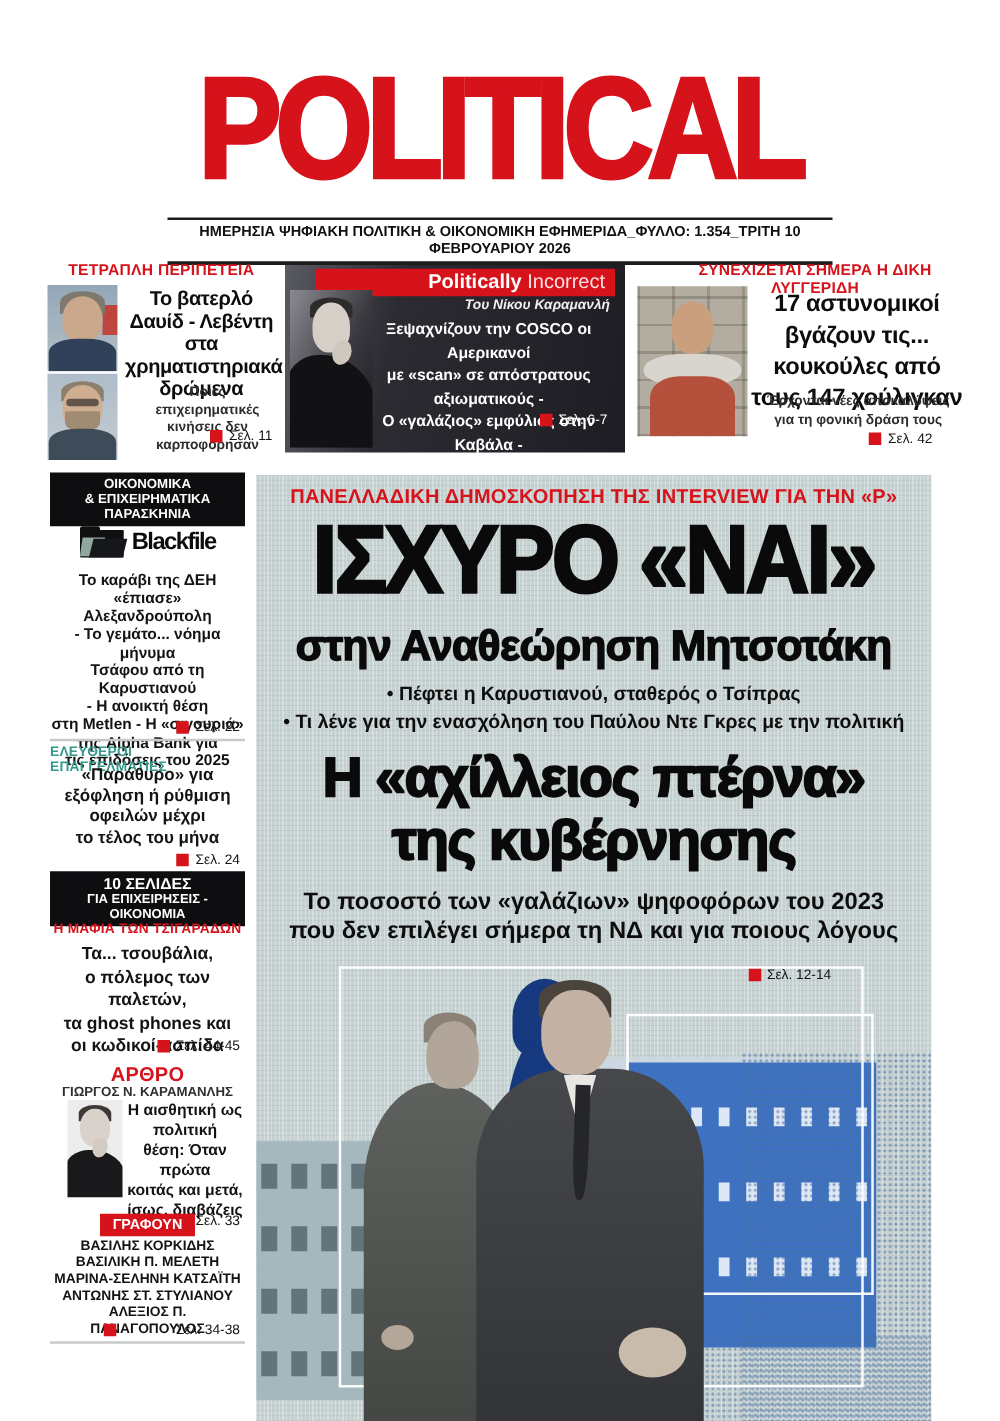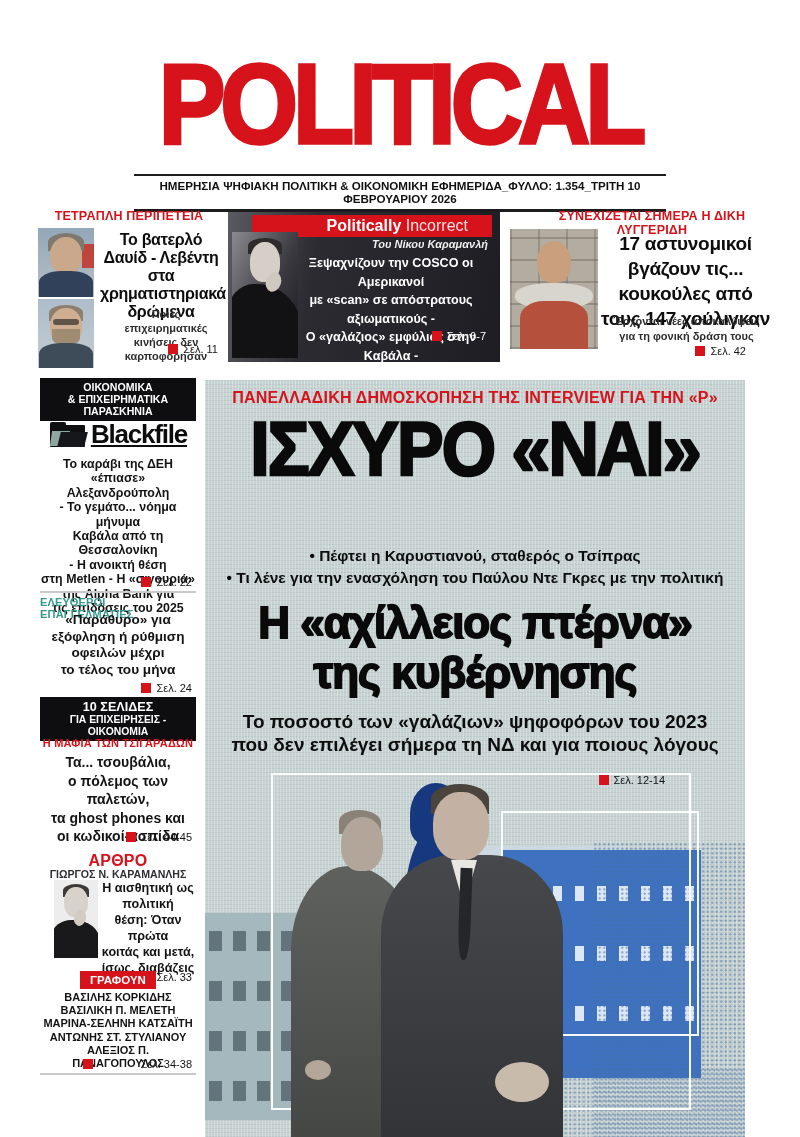--- a/index.html
+++ b/index.html
@@ -43,21 +43,21 @@
   .pb-hair{left:11px;top:6px;width:34px;height:16px;background:#8d7f6d;border-radius:50% 50% 0 0;}
   .pb-head{left:12px;top:9px;width:32px;height:37px;background:#cfae92;border-radius:48% 48% 44% 44%;}
   .pb-beard{left:14px;top:30px;width:28px;height:16px;background:#a08c73;border-radius:0 0 45% 45%;}
   .pb-glass{left:15px;top:20px;width:26px;height:6px;background:rgba(60,54,48,.75);border-radius:3px;}
   .pb-body{left:1px;top:44px;width:54px;height:25px;background:#3e4c5a;border-radius:42% 42% 0 0;}
 
   
   .politically{position:absolute;left:228px;top:212px;width:272px;height:150px;
         background:linear-gradient(100deg,#5a5a62 0%,#2b2b31 32%,#1d1d23 100%);}
   .pi-bar{position:absolute;left:24px;right:8px;top:3px;height:22px;background:#d6121b;
-        text-align:right;padding-right:24px;line-height:22px;font-size:16px;color:#fff;box-sizing:border-box;}
+        text-align:right;padding-right:8px;line-height:22px;font-size:16px;color:#fff;box-sizing:border-box;}
   .pi-bar .b1{font-weight:bold;}
   .pi-bar .b2{font-weight:normal;color:rgba(255,255,255,.88);}
   .pi-byline{position:absolute;right:12px;top:26px;font-style:italic;font-weight:bold;
         font-size:11px;color:#efefef;}
   .pi-lines{position:absolute;left:58px;right:4px;top:42px;text-align:center;
         font-weight:bold;font-size:12.6px;line-height:18.5px;color:#fff;}
   .pi-pref{position:absolute;right:14px;top:118px;}
   .photo-c{left:4px;top:20px;width:66px;height:126px;background:linear-gradient(115deg,#8a8a90 0%,#3a3a40 55%,#191920 100%);}
   .pc-hair{left:16px;top:6px;width:34px;height:16px;background:#2e2c2a;border-radius:50% 50% 0 0;}
   .pc-head{left:18px;top:10px;width:30px;height:40px;background:#d6cfc7;border-radius:48% 48% 42% 42%;}
@@ -83,21 +83,21 @@
   .sidebar{position:absolute;left:40px;top:375px;width:156px;}
   .sb-box1{position:absolute;left:0;top:3px;width:156px;background:#0e0e10;color:#fff;
         text-align:center;font-weight:bold;font-size:10.6px;line-height:11.8px;padding:4px 0;box-sizing:border-box;}
   .blackfile{position:absolute;left:0;right:0;top:44px;display:flex;align-items:center;justify-content:center;gap:4px;}
   .bf-icon{position:relative;width:38px;height:29px;}
   .bf-icon div{position:absolute;}
   .bf-tab{left:1px;top:2px;width:16px;height:7px;background:#101012;border-radius:2px 2px 0 0;}
   .bf-back{left:1px;top:5px;width:35px;height:22px;background:#101012;border-radius:1px;}
   .bf-sheet{left:2px;top:11px;width:18px;height:15px;background:#8fa79f;transform:skewX(-8deg);}
   .bf-front{left:10px;top:12px;width:27px;height:15px;background:#16171b;transform:skewX(-14deg);}
-  .bf-word{font-weight:bold;font-size:26px;letter-spacing:-1.2px;color:#0c0c0c;text-decoration:underline;}
+  .bf-word{font-weight:bold;font-size:19px;letter-spacing:-1.2px;color:#0c0c0c;}
   .sb-btext{position:absolute;left:0;right:0;top:82px;text-align:center;
         font-weight:bold;font-size:12.4px;line-height:14.4px;color:#131313;}
   .sb-pref1{position:absolute;right:4px;top:201px;}
   .sb-kick2{position:absolute;left:0;right:0;top:221px;font-weight:bold;
         font-size:11px;color:#35998a;letter-spacing:.2px;}
   .sb-h2{position:absolute;left:0;right:0;top:237px;text-align:center;
         font-weight:bold;font-size:13.6px;line-height:16.6px;color:#131313;}
   .sb-pref2{position:absolute;right:4px;top:307px;}
   .sb-box2{position:absolute;left:0;top:322px;width:156px;background:#0e0e10;color:#fff;
         text-align:center;padding:3px 0;box-sizing:border-box;}
@@ -287,21 +287,21 @@
           <div class="bf-back"></div>
           <div class="bf-sheet"></div>
           <div class="bf-front"></div>
       </div>
       <div class="bf-word">Blackfile</div>
     </div>
     <div class="sb-btext">
       <div>Το καράβι της ΔΕΗ</div>
       <div>«έπιασε» Αλεξανδρούπολη</div>
       <div>- Το γεμάτο... νόημα μήνυμα</div>
-      <div>Καβάλα από τη Θεσσαλονίκη</div>
+      <div>Τσάφου από τη Καρυστιανού</div>
       <div>- Η ανοικτή θέση</div>
       <div>στη Metlen - Η «σιγουριά»</div>
       <div>της Alpha Bank για</div>
       <div>τις επιδόσεις του 2025</div>
     </div>
     <div class="pref sb-pref1">
       <span class="sq"></span>
       <span>Σελ. 22</span>
     </div>
     <div class="divider" style="left:0;top:216px;width:156px;"></div>
@@ -387,20 +387,21 @@
     <div class="cg bm-hand"></div>
     <div class="cg fm-torso"></div>
     <div class="cg fm-shirt"></div>
     <div class="cg fm-tie"></div>
     <div class="cg fm-hair"></div>
     <div class="cg fm-head"></div>
     <div class="cg fm-hands"></div>
 
     <div class="m-banner">ΠΑΝΕΛΛΑΔΙΚΗ ΔΗΜΟΣΚΟΠΗΣΗ ΤΗΣ INTERVIEW ΓΙΑ ΤΗΝ «Ρ»</div>
     <div class="m-h1">ΙΣΧΥΡΟ «ΝΑΙ»</div>
+    <div class="m-h2">στην Αναθεώρηση Μητσοτάκη</div>
     <div class="m-bullets">
       <div>• Πέφτει η Καρυστιανού, σταθερός ο Τσίπρας</div>
       <div>• Τι λένε για την ενασχόληση του Παύλου Ντε Γκρες με την πολιτική</div>
     </div>
     <div class="m-h3">
       <div>Η «αχίλλειος πτέρνα»</div>
       <div>της κυβέρνησης</div>
     </div>
     <div class="m-deck">
       <div>Το ποσοστό των «γαλάζιων» ψηφοφόρων του 2023</div>

